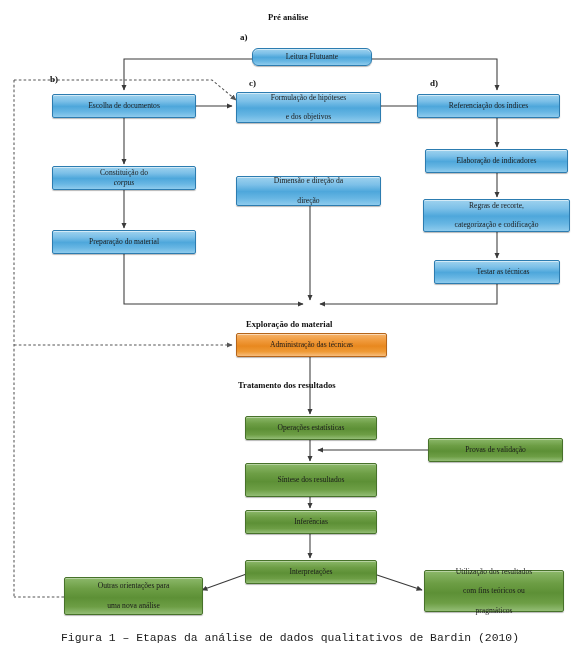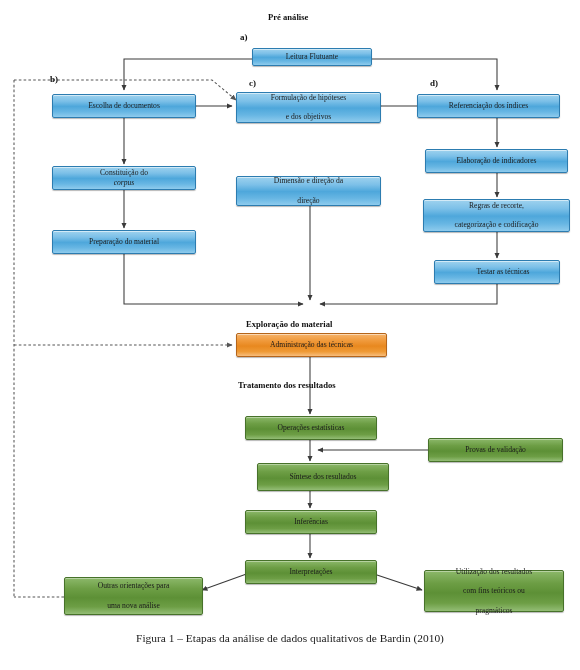--- a/index.html
+++ b/index.html
@@ -124,21 +124,21 @@
 
   <div class="phase" style="left:268px;top:12px;">Pré análise</div>
   <div class="phase" style="left:246px;top:319px;">Exploração do material</div>
   <div class="phase" style="left:238px;top:380px;">Tratamento dos resultados</div>
 
   <div class="steplabel" style="left:240px;top:32px;">a)</div>
   <div class="steplabel" style="left:50px;top:74px;">b)</div>
   <div class="steplabel" style="left:249px;top:78px;">c)</div>
   <div class="steplabel" style="left:430px;top:78px;">d)</div>
 
-  <div class="box blue" style="left:252px;top:48px;width:120px;height:18px;">
+  <div class="box blue" style="left:252px;top:48px;width:120px;height:18px;border-radius:6px;">
     <span>Leitura Flutuante</span>
   </div>
 
   <div class="box blue" style="left:52px;top:94px;width:144px;height:24px;">
     <span>Escolha de documentos</span>
   </div>
 
   <div class="box blue" style="left:236px;top:92px;width:145px;height:31px;">
     <span>
       <span>Formulação de hipóteses</span><br>
@@ -188,21 +188,21 @@
   </div>
 
   <div class="box green" style="left:245px;top:416px;width:132px;height:24px;">
     <span>Operações estatísticas</span>
   </div>
 
   <div class="box green" style="left:428px;top:438px;width:135px;height:24px;">
     <span>Provas de validação</span>
   </div>
 
-  <div class="box green" style="left:257px;top:463px;width:132px;height:28px;">
+  <div class="box green" style="left:245px;top:463px;width:132px;height:34px;">
     <span>Síntese dos resultados</span>
   </div>
 
   <div class="box green" style="left:245px;top:510px;width:132px;height:24px;">
     <span>Inferências</span>
   </div>
 
   <div class="box green" style="left:245px;top:560px;width:132px;height:24px;">
     <span>Interpretações</span>
   </div>
@@ -215,15 +215,15 @@
   </div>
 
   <div class="box green" style="left:424px;top:570px;width:140px;height:42px;align-items:center;">
     <span>
       <span>Utilização dos resultados</span><br>
       <span>com fins teóricos ou</span><br>
       <span>pragmáticos</span>
     </span>
   </div>
 
-  <div class="caption" style="top:632px;">Figura 1 – Etapas da análise de dados qualitativos de Bardin (2010)</div>
+  <div class="caption" style="top:632px;font-family:Liberation Mono, monospace;">Figura 1 – Etapas da análise de dados qualitativos de Bardin (2010)</div>
 
 </div>
 
 </body></html>

